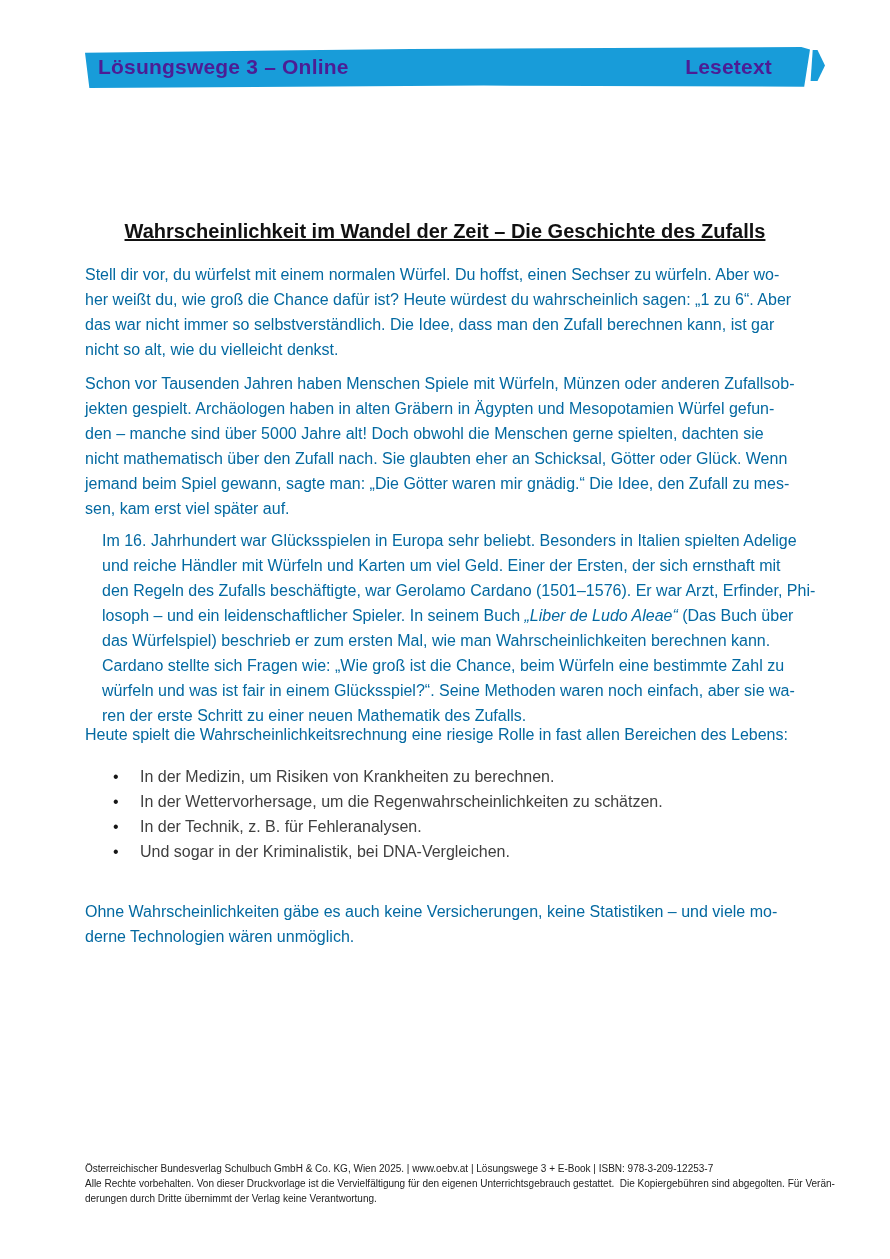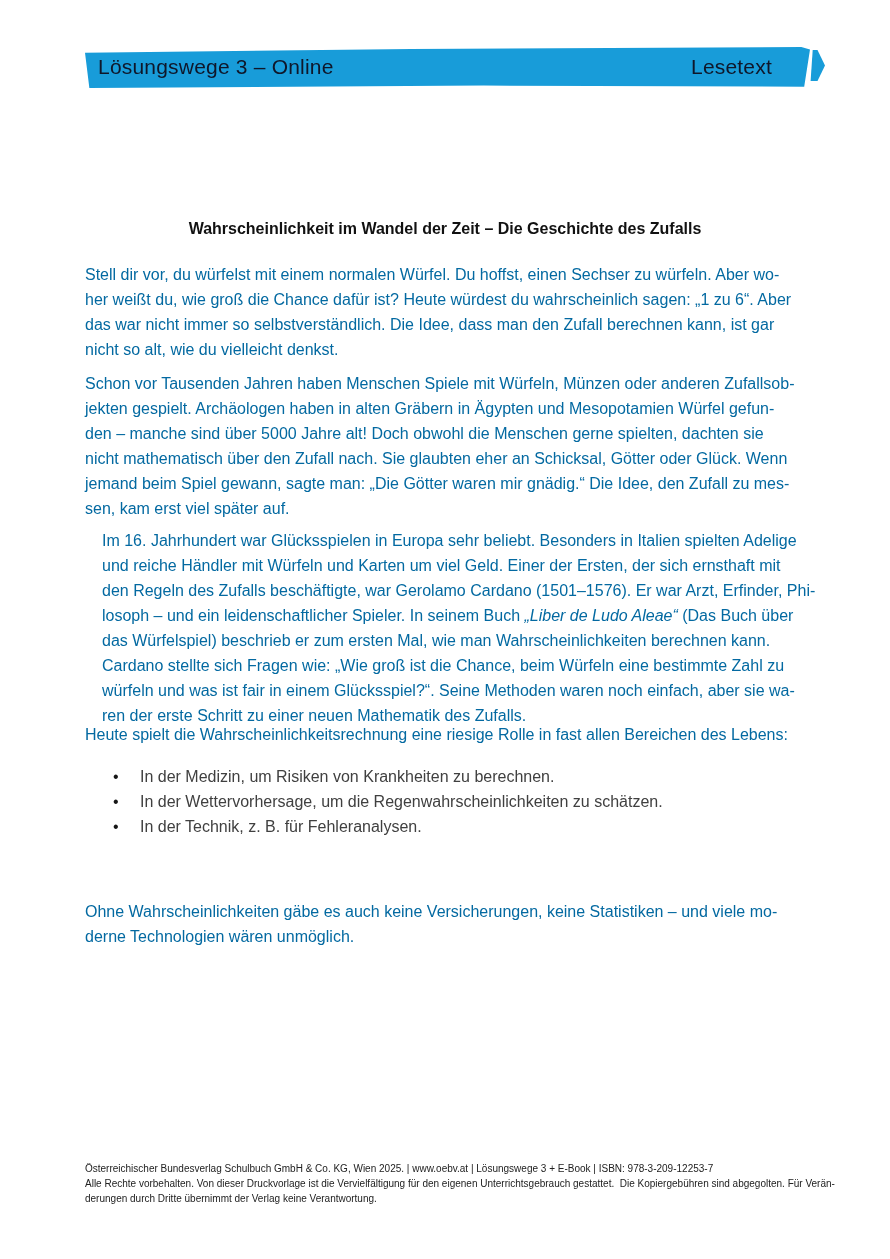--- a/index.html
+++ b/index.html
@@ -13,21 +13,21 @@
     margin:0 auto;
   }
   
   .banner{
     position:absolute;left:85px;top:47px;width:725px;height:41px;
     display:flex;align-items:center;justify-content:space-between;
     padding:0 38px 0 13px;box-sizing:border-box;
     clip-path:polygon(0% 14%,45% 5%,98.8% 0%,100% 6%,99.2% 97%,55% 94%,0.6% 100%);
   }
   .banner .btxt{
-    color:#0f172a;font-size:21px;font-weight:normal;letter-spacing:0.2px;
+    color:#4c1d95;font-size:21px;font-weight:bold;letter-spacing:0.2px;
     white-space:nowrap;position:relative;top:-1px;
   }
   .banner-arrow{
     position:absolute;left:810px;top:50px;width:15px;height:31px;
     clip-path:polygon(18% 0,50% 0,100% 50%,50% 100%,4% 100%);
   }
   
   .info-table{
     position:absolute;left:85px;top:106px;width:720px;
     border-collapse:collapse;table-layout:fixed;
@@ -36,22 +36,23 @@
     border:1.5px solid #2c2c2c;
     height:29px;padding:0 0 0 9px;
     font-size:15px;color:#1c1c1c;vertical-align:middle;
     background:#fff;
   }
   .col-left{width:528px;}
   .col-right{width:192px;}
   
   .doc-title{
     position:absolute;left:85px;top:220px;width:720px;
-    text-align:center;font-size:16px;font-weight:bold;color:#111;
+    text-align:center;font-size:20px;font-weight:bold;color:#111;
     white-space:pre;
+    text-decoration:underline;
   }
   .para{
     position:absolute;left:85px;width:740px;
     font-size:16px;line-height:25px;color:#0369a1;
     white-space:pre;
   }
   .para div{white-space:pre;margin-left:17px;}
   .p1{top:262px;}
   .p2{top:371px;}
   .p3{top:528px;}
@@ -98,20 +99,21 @@
 nicht mathematisch über den Zufall nach. Sie glaubten eher an Schicksal, Götter oder Glück. Wenn
 jemand beim Spiel gewann, sagte man: „Die Götter waren mir gnädig.“ Die Idee, den Zufall zu mes-
 sen, kam erst viel später auf.</div>
   <div class="para p3"><div><span>Im 16. Jahrhundert war Glücksspielen in Europa sehr beliebt. Besonders in Italien spielten Adelige</span></div><div><span>und reiche Händler mit Würfeln und Karten um viel Geld. Einer der Ersten, der sich ernsthaft mit</span></div><div><span>den Regeln des Zufalls beschäftigte, war Gerolamo Cardano (1501–1576). Er war Arzt, Erfinder, Phi-</span></div><div><span>losoph – und ein leidenschaftlicher Spieler. In seinem Buch </span><span style="font-style: italic;">„Liber de Ludo Aleae“</span><span> (Das Buch über</span></div><div><span>das Würfelspiel) beschrieb er zum ersten Mal, wie man Wahrscheinlichkeiten berechnen kann.</span></div><div><span>Cardano stellte sich Fragen wie: „Wie groß ist die Chance, beim Würfeln eine bestimmte Zahl zu</span></div><div><span>würfeln und was ist fair in einem Glücksspiel?“. Seine Methoden waren noch einfach, aber sie wa-</span></div><div><span>ren der erste Schritt zu einer neuen Mathematik des Zufalls.</span></div></div>
   <div class="para p4">Heute spielt die Wahrscheinlichkeitsrechnung eine riesige Rolle in fast allen Bereichen des Lebens:</div>
 
   <ul class="bullet-list">
     <li>In der Medizin, um Risiken von Krankheiten zu berechnen.</li>
     <li>In der Wettervorhersage, um die Regenwahrscheinlichkeiten zu schätzen.</li>
     <li>In der Technik, z. B. für Fehleranalysen.</li>
+    <li>Und sogar in der Kriminalistik, bei DNA-Vergleichen.</li>
   </ul>
 
   <div class="para p5">Ohne Wahrscheinlichkeiten gäbe es auch keine Versicherungen, keine Statistiken – und viele mo-
 derne Technologien wären unmöglich.</div>
 
   <div class="page-footer">Österreichischer Bundesverlag Schulbuch GmbH &amp; Co. KG, Wien 2025. | www.oebv.at | Lösungswege 3 + E-Book | ISBN: 978-3-209-12253-7
 Alle Rechte vorbehalten. Von dieser Druckvorlage ist die Vervielfältigung für den eigenen Unterrichtsgebrauch gestattet.  Die Kopiergebühren sind abgegolten. Für Verän-
 derungen durch Dritte übernimmt der Verlag keine Verantwortung.</div>
 
 </div>

